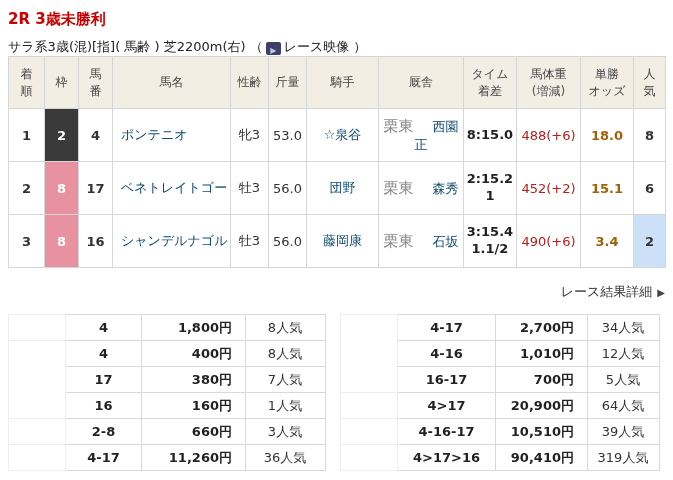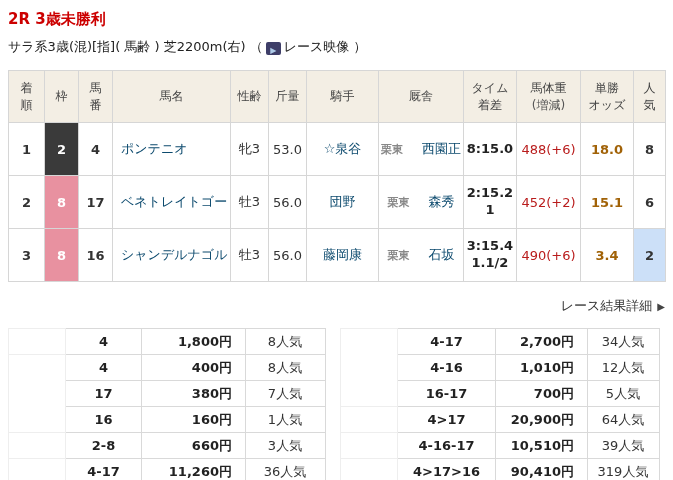--- a/index.html
+++ b/index.html
@@ -14,21 +14,20 @@
   }
   .race-title {
     color: #cc0000;
     font-size: 15px;
     font-weight: bold;
     margin: 2px 16px 9px 0;
   }
   .race-conditions {
     font-size: 13px;
     color: #222;
-    margin-bottom: 14px;
   }
   .video-icon {
     display: inline-block;
     width: 15px; height: 13px;
     background: #3e3e68;
     border-radius: 2px;
     vertical-align: -2px;
     margin: 0 3px;
     text-align: center;
     line-height: 13px;
@@ -57,21 +56,21 @@
     white-space: pre-line;
   }
   .results thead th .sub { display: block; font-size: 12px; color: #555; }
   .results tbody tr { height: 53px; background: #fff; }
   .finish-cell, .horseno-cell { font-weight: bold; color: #333; }
   .bracket-2 { background: #3a3a3a; color: #fff; font-weight: bold; }
   .bracket-8 { background: #e891a0; color: #fff; font-weight: bold; }
   .name-cell { text-align: left !important; padding-left: 8px !important; }
   .lnk { color: #0c4a6e; font-weight: normal; cursor: pointer; text-decoration: none; }
   .sexage-cell, .weight-cell { color: #333; }
-  .stable-area { color: #888; font-size: 11px; font-weight: bold; margin-right: 19px; }
+  .stable-area { color: #888; font-size: 15px; font-weight: normal; margin-right: 19px; }
   .time-line { font-weight: bold; color: #222; font-size: 13px; line-height: 1.3; }
   .hweight-cell { color: #b91c1c; }
   .odds-cell { font-weight: bold; color: #a16207; margin-left: 41px; }
   .pop-cell { font-weight: bold; color: #333; }
   .pop-hl { background: #cce0f8; }
 
   
   .detail-row {
     width: 657px;
     text-align: right;

